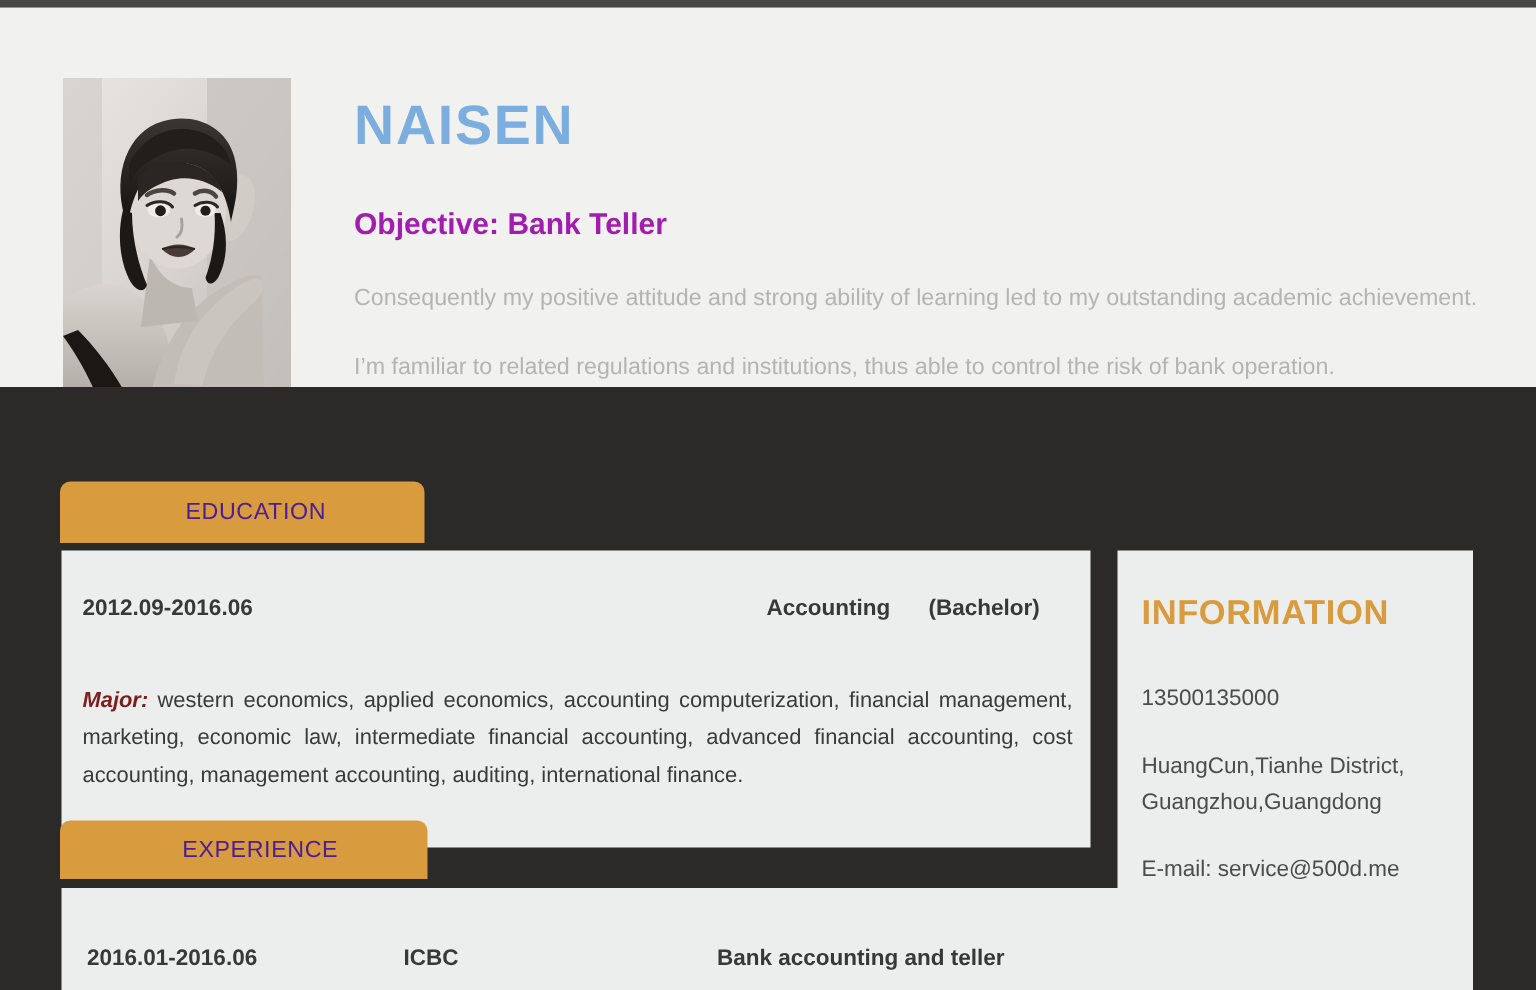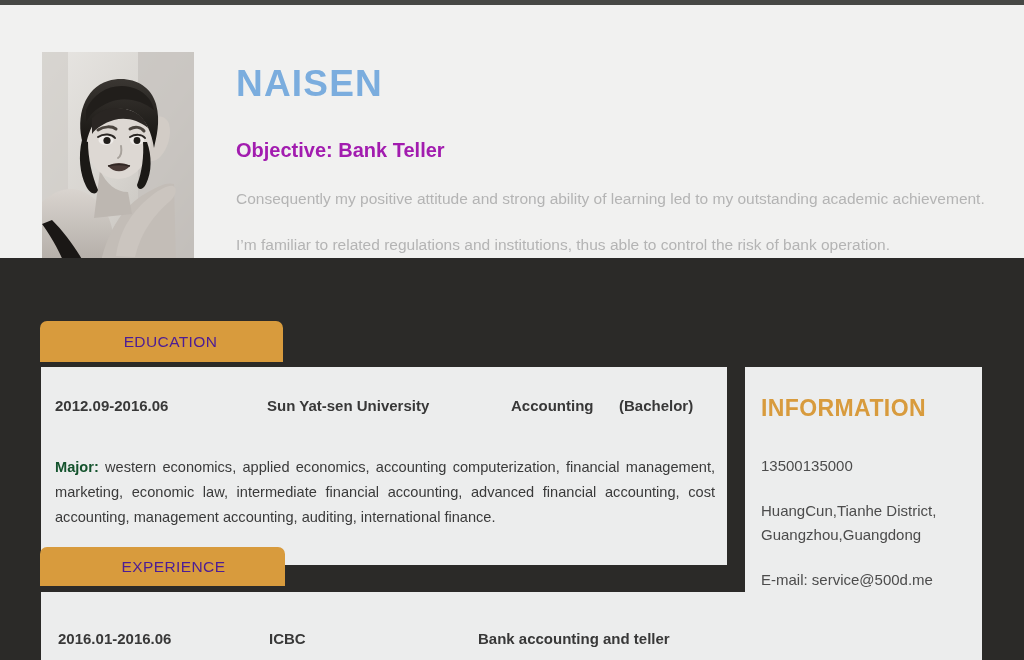--- a/index.html
+++ b/index.html
@@ -160,21 +160,21 @@
   .edu-detail {
     position: absolute;
     left: 14px;
     top: 88px;
     width: 660px;
     font-size: 14.6px;
     line-height: 1.72;
     color: #3a3a3a;
     text-align: justify;
   }
-  .edu-detail b { color: #14532d; }
+  .edu-detail b { color: #7f1d1d; font-style: italic; }
 
   .exp-row {
     position: absolute;
     left: 0; top: 0;
     width: 100%;
     height: 68px;
     color: #383838;
     font-size: 15px;
     font-weight: bold;
   }
@@ -285,21 +285,20 @@
 
   <div class="body-dark"></div>
 
   <div class="tab tab-education">
     <span>EDUCATION</span>
   </div>
 
   <div class="card card-education">
     <div class="edu-row">
       <span class="edu-date">2012.09-2016.06</span>
-      <span class="edu-school">Sun Yat-sen University</span>
       <span class="edu-major">Accounting</span>
       <span class="edu-deg">(Bachelor)</span>
     </div>
     <div class="edu-detail">
       <b>Major:</b><span> western economics, applied economics, accounting computerization, financial management, marketing, economic law, intermediate financial accounting, advanced financial accounting, cost accounting, management accounting, auditing, international finance.</span>
     </div>
   </div>
 
   <div class="tab tab-experience">
     <span>EXPERIENCE</span>

